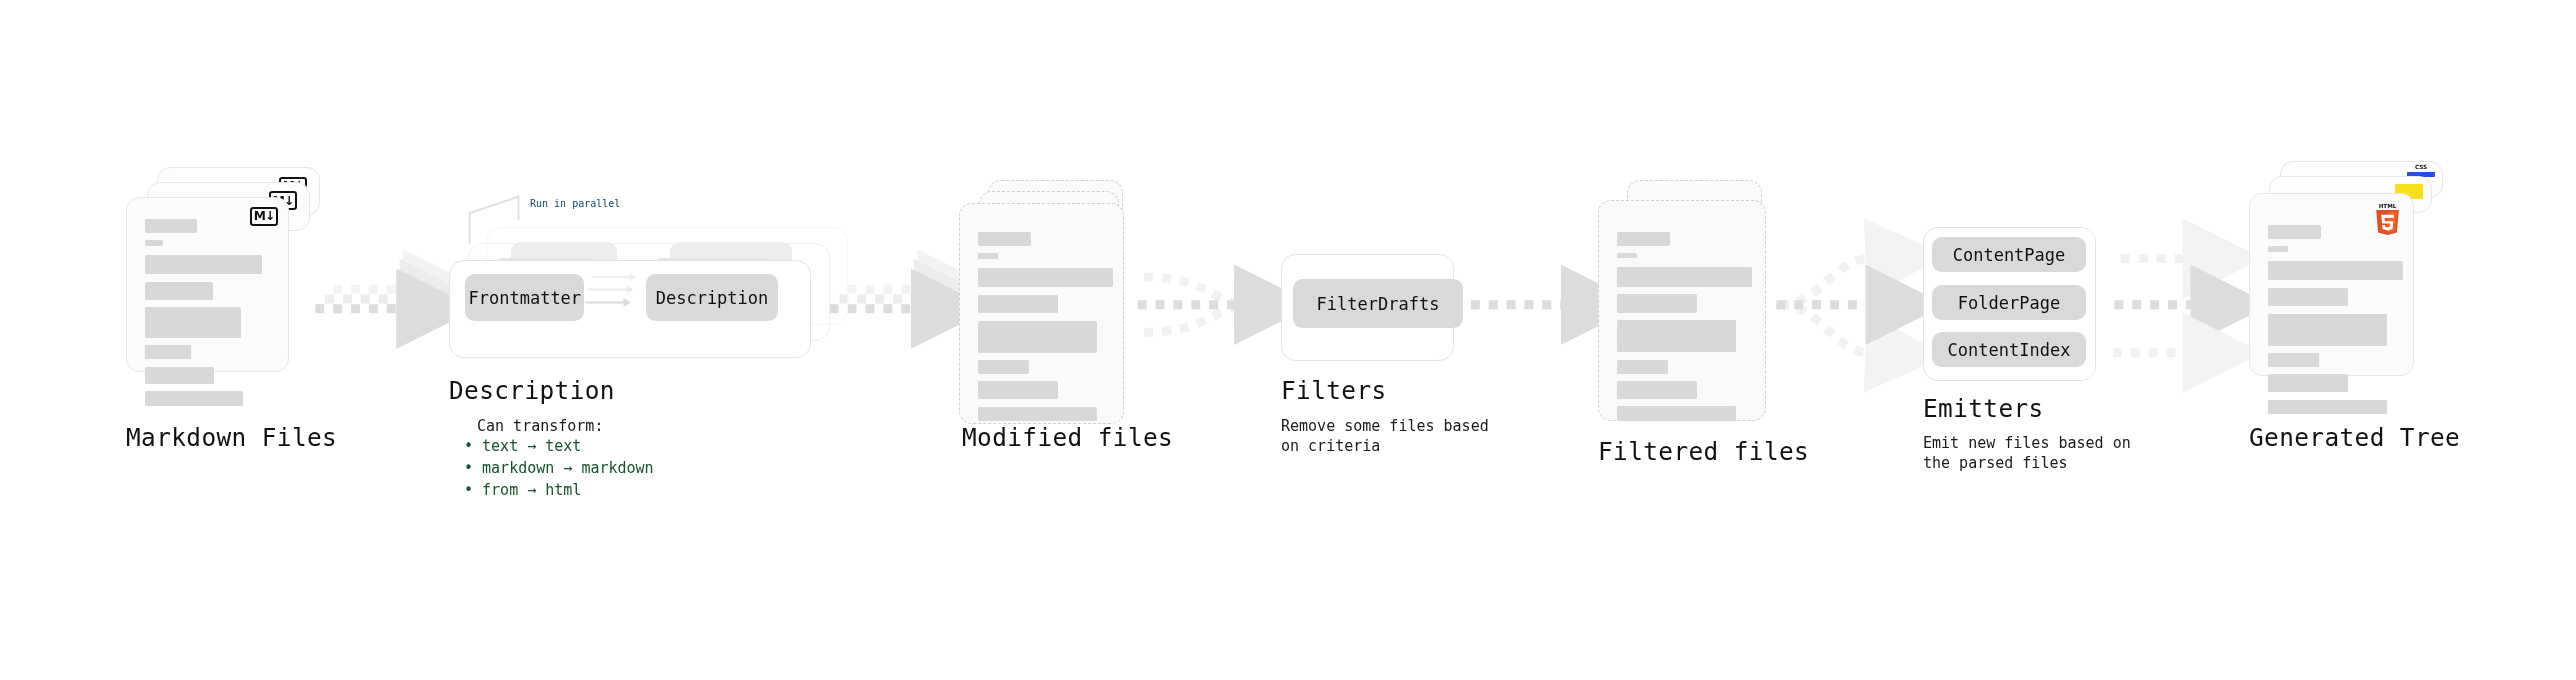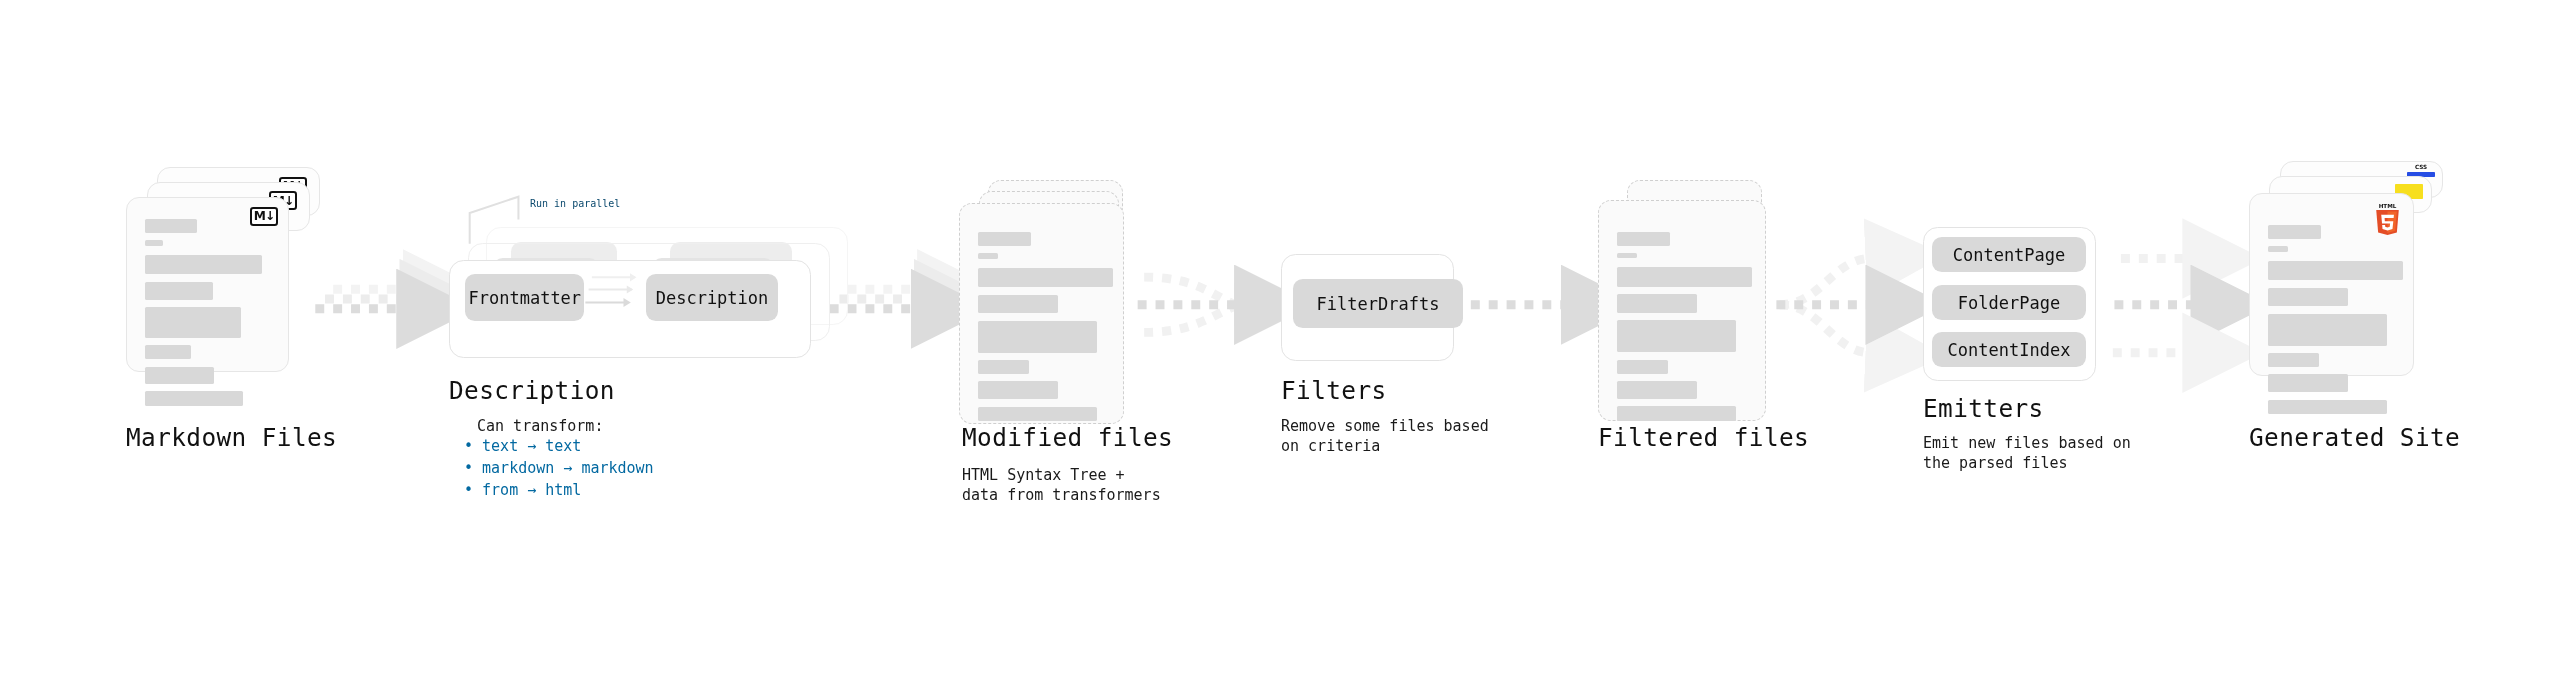--- a/index.html
+++ b/index.html
@@ -64,21 +64,21 @@
     position:absolute;
     font-size:15px;
     line-height:20.3px;
     color:#1a1a1a;
     white-space:pre;
   }
   .bulletlist{
     position:absolute;
     font-size:15px;
     line-height:20.3px;
-    color:#0369a1;
+    color:#14532d;
     white-space:pre;
   }
 
   
   .pill{
     position:absolute;
     background:#d9d9d9;
     border-radius:9.8px;
     display:flex;align-items:center;justify-content:center;
     font-size:17px;
@@ -234,22 +234,20 @@
         <div class="bar" style="width:135px;height:19.5px;"></div>
         <div class="bar" style="width:80px;height:18.7px;"></div>
         <div class="bar" style="width:119px;height:32px;"></div>
         <div class="bar" style="width:51px;height:14px;"></div>
         <div class="bar" style="width:80px;height:18px;"></div>
         <div class="bar" style="width:119px;height:14.6px;"></div>
       </div>
     </div>
   </div>
   <div class="caption" style="left:962px;top:423px;">Modified files</div>
-  <div class="subcaption" style="left:962px;top:465px;">HTML Syntax Tree +
-data from transformers</div>
 
   <div class="groupBox" style="left:1281px;top:254px;width:173px;height:107px;"></div>
   <div class="pill" style="left:1293px;top:279px;width:170px;height:49px;">FilterDrafts</div>
   <div class="caption" style="left:1281px;top:376px;">Filters</div>
   <div class="subcaption" style="left:1281px;top:416px;">Remove some files based
 on criteria</div>
 
   <div class="fileStack" style="left:1598px;top:180px;">
     <div class="fileCard dashed" style="left:29px;top:0px;width:135px;height:37px;"></div>
     <div class="fileCard dashed" style="left:0px;top:19.5px;width:168px;height:221px;">
@@ -258,21 +256,21 @@
         <div class="bar" style="width:19.5px;height:5.7px;margin-bottom:9px;"></div>
         <div class="bar" style="width:135px;height:19.5px;"></div>
         <div class="bar" style="width:80px;height:18.7px;"></div>
         <div class="bar" style="width:119px;height:32px;"></div>
         <div class="bar" style="width:51px;height:14px;"></div>
         <div class="bar" style="width:80px;height:18px;"></div>
         <div class="bar" style="width:119px;height:14.6px;"></div>
       </div>
     </div>
   </div>
-  <div class="caption" style="left:1598px;top:423px;text-align:center;">Filtered files</div>
+  <div class="caption" style="left:1598px;top:437px;text-align:center;">Filtered files</div>
 
   <div class="groupBox" style="left:1923px;top:227px;width:173px;height:154px;"></div>
   <div class="pill" style="left:1932px;top:237px;width:154px;height:35px;">ContentPage</div>
   <div class="pill" style="left:1932px;top:285px;width:154px;height:35px;">FolderPage</div>
   <div class="pill" style="left:1932px;top:332px;width:154px;height:35px;">ContentIndex</div>
   <div class="caption" style="left:1923px;top:394px;">Emitters</div>
   <div class="subcaption" style="left:1923px;top:433px;">Emit new files based on
 the parsed files</div>
 
   <div class="fileStack" style="left:2249px;top:161px;">
@@ -301,16 +299,16 @@
 
     <div class="badge" style="left:124px;top:40px;">
       <svg class="html5Badge" viewBox="0 0 36 42">
         <text x="18" y="8" text-anchor="middle" font-family="DejaVu Sans, Liberation Sans, sans-serif" font-size="7" font-weight="700" fill="#111">HTML</text>
         <path d="M4,11 L32,11 L29.6,39 L18,42 L6.4,39 Z" fill="#e44d26"></path>
         <path d="M18,13 L29.6,13 L27.6,36.8 L18,39.6 Z" fill="#f16529"></path>
         <path d="M10,17 L26,17 L25.6,21 L14.4,21 L14.7,25 L25.2,25 L24.2,34.5 L18,36.4 L11.8,34.5 L11.4,29.6 L15,29.6 L15.2,32 L18,32.8 L20.8,32 L21.2,27.9 L11.2,27.9 L10.3,17.6 Z" fill="#ffffff"></path>
       </svg>
     </div>
   </div>
-  <div class="caption" style="left:2249px;top:423px;">Generated Site</div>
+  <div class="caption" style="left:2249px;top:423px;">Generated Tree</div>
 
 </div>
 
 
 </body></html>

